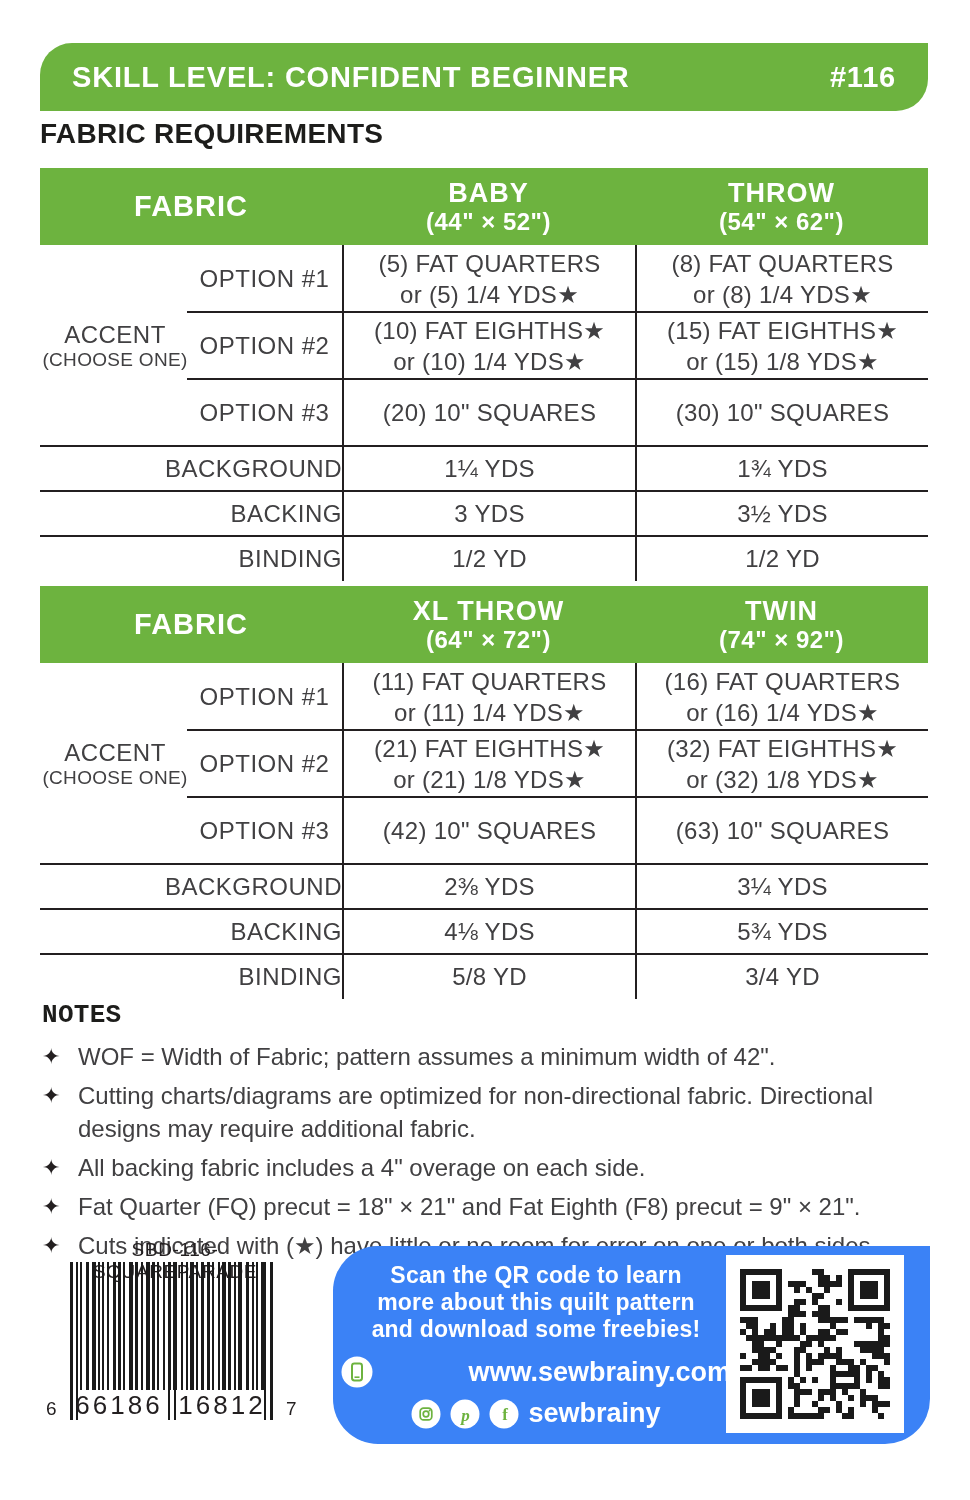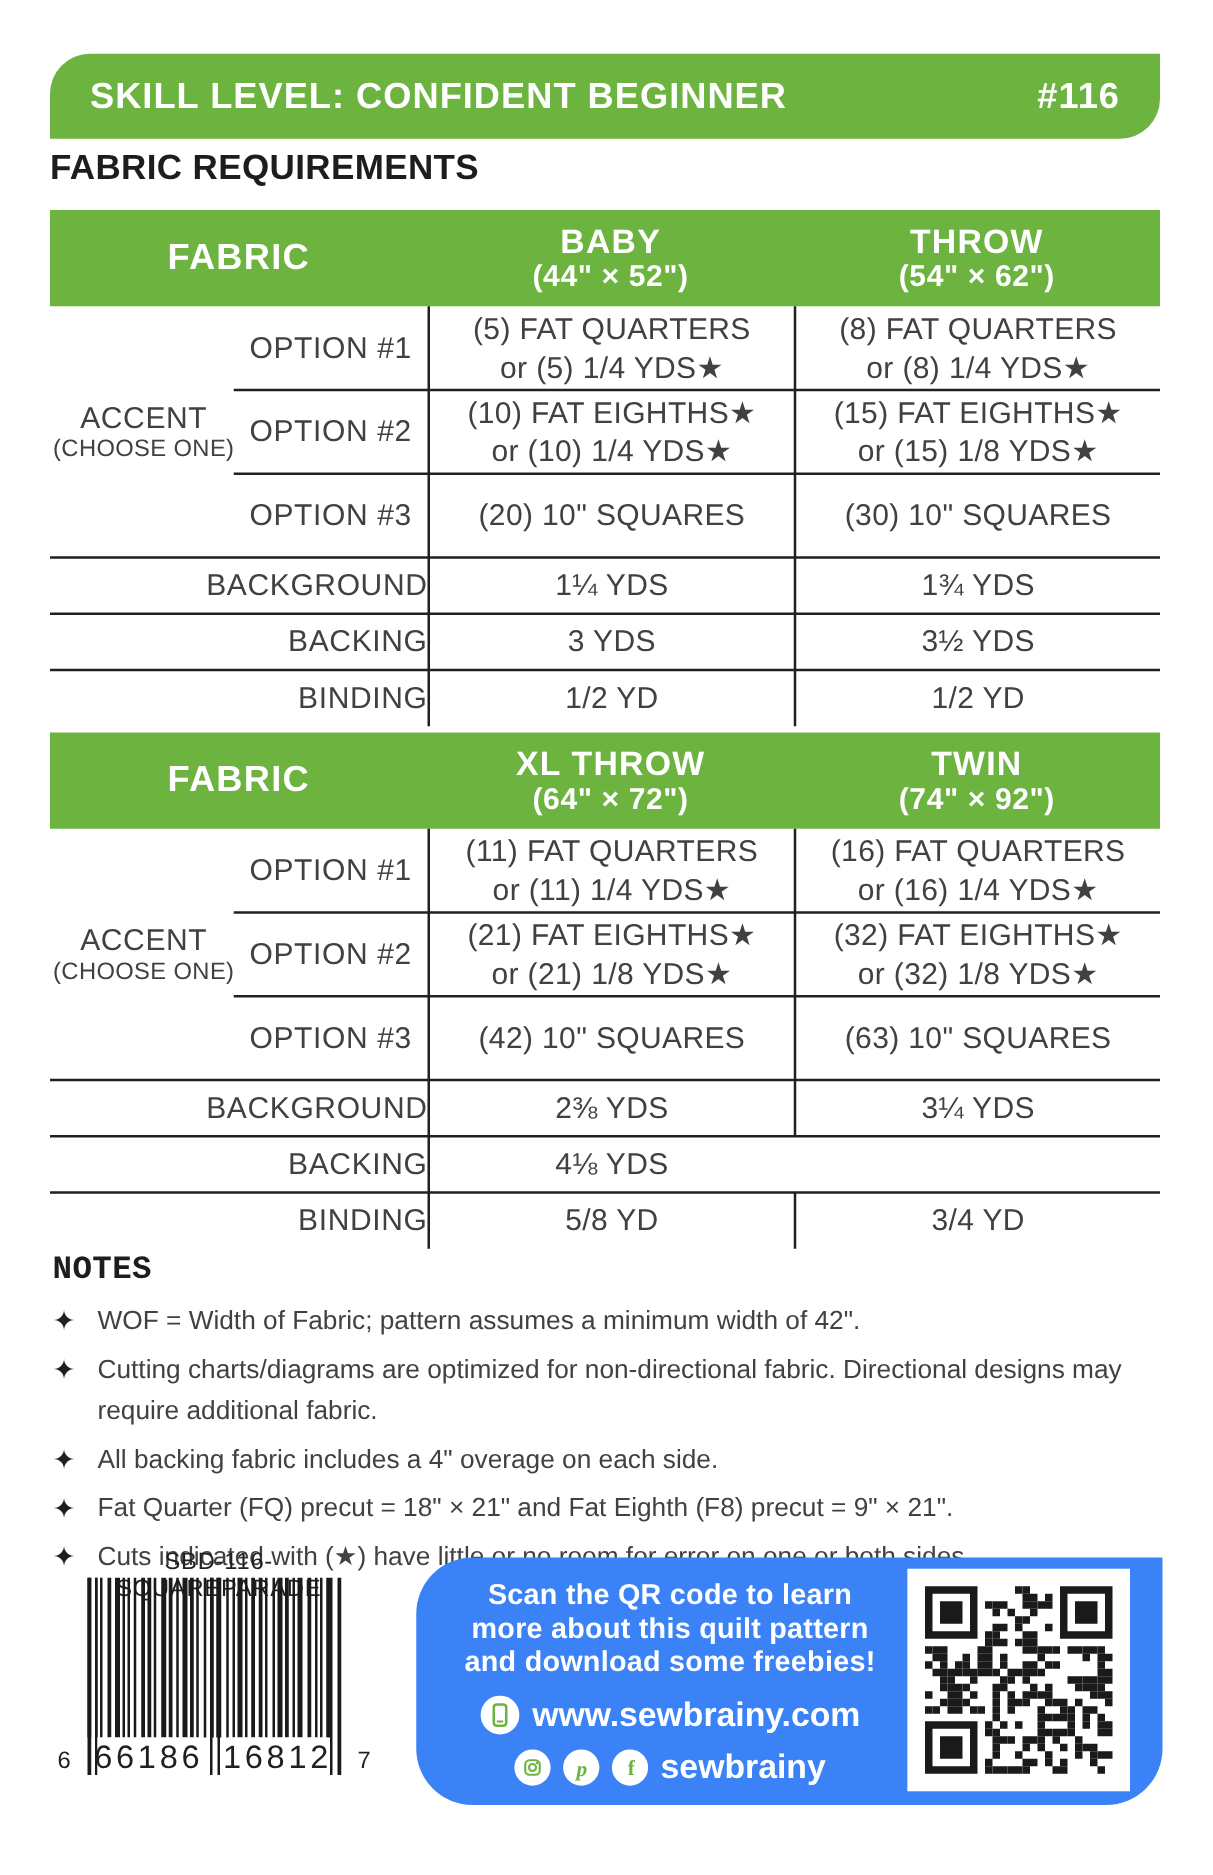--- a/index.html
+++ b/index.html
@@ -54,42 +54,42 @@
     position:absolute;left:0;top:0;width:150px;height:201px;
     display:flex;flex-direction:column;align-items:center;justify-content:center;
     color:#414042;text-align:center;
   }
   .accent-label .main{font-size:24px;letter-spacing:0.5px;}
   .accent-label .sub{font-size:19px;letter-spacing:0.3px;}
   
   .notes{position:absolute;left:42px;top:1000px;width:888px;}
   .notes .ntitle{font-size:26px;font-weight:bold;color:#1d1d1b;letter-spacing:0.3px;font-family:Liberation Mono, monospace;}
   .notes ul{list-style:none;margin:10px 0 0 0;padding:0;}
-  .notes li{display:flex;margin-bottom:6px;font-size:21px;line-height:33px;color:#414042;}
+  .notes li{display:flex;margin-bottom:6px;font-size:24px;line-height:33px;color:#414042;}
   .notes li .bullet{flex:0 0 36px;color:#231f20;font-size:22px;line-height:33px;}
   .notes li .bullet::before{content:"✦";}
   .notes li .ntext{flex:1;}
   
   .sku{position:absolute;left:55px;top:1239px;width:240px;text-align:center;
        font-size:19px;letter-spacing:0.6px;color:#231f20;}
   .barcode-wrap{position:absolute;left:68px;top:1262px;width:210px;height:164px;}
   .bc-digit{position:absolute;font-size:19px;color:#231f20;}
   .bc-digit.left{left:46px;top:1398px;}
   .bc-digit.right{left:286px;top:1398px;}
   .edition{position:absolute;left:55px;top:1498px;width:240px;text-align:center;
        font-size:21px;letter-spacing:1px;color:#231f20;}
   
   .promo-box{
     position:absolute;left:333px;top:1246px;width:597px;height:198px;
     background:#3b82f6;border-radius:45px 0 45px 45px;color:#fff;
   }
   .promo-lines{position:absolute;left:8px;top:16px;width:390px;text-align:center;
     font-weight:bold;font-size:23px;line-height:27px;letter-spacing:0.2px;}
   .website-row{position:absolute;left:8px;top:110px;width:390px;
-    display:flex;align-items:center;justify-content:center;gap:10px;
+    display:flex;align-items:center;justify-content:space-between;gap:10px;
     font-weight:bold;font-size:27px;}
   .social-row{position:absolute;left:8px;top:152px;width:390px;
     display:flex;align-items:center;justify-content:center;gap:9px;
     font-weight:bold;font-size:27px;}
   .qr-box{position:absolute;left:393px;top:9px;width:178px;height:178px;background:#fff;}
   .icn{display:block;}
 </style>
 </head>
 <body>
 
@@ -205,20 +205,21 @@
         <div class="val">(63) 10" SQUARES</div>
       </div>
       <div class="t-row h45 sep-full">
         <div class="lbl">BACKGROUND</div>
         <div class="val">2⅜ YDS</div>
         <div class="val">3¼ YDS</div>
       </div>
       <div class="t-row h45 sep-full">
         <div class="lbl">BACKING</div>
         <div class="val">4⅛ YDS</div>
+        <div class="val">5¾ YDS</div>
       </div>
       <div class="t-row h45 sep-full">
         <div class="lbl">BINDING</div>
         <div class="val">5/8 YD</div>
         <div class="val">3/4 YD</div>
       </div>
     </div>
   </div>
 
   <div class="notes">

